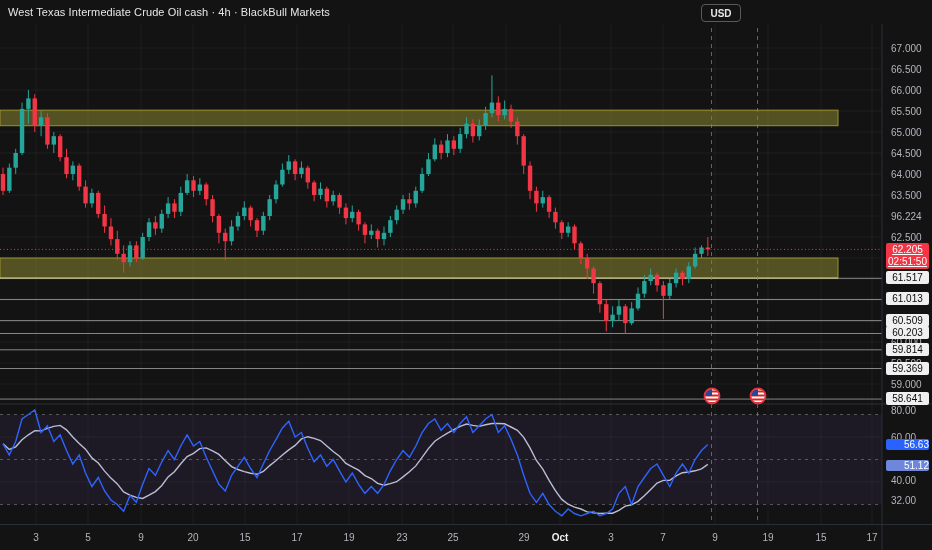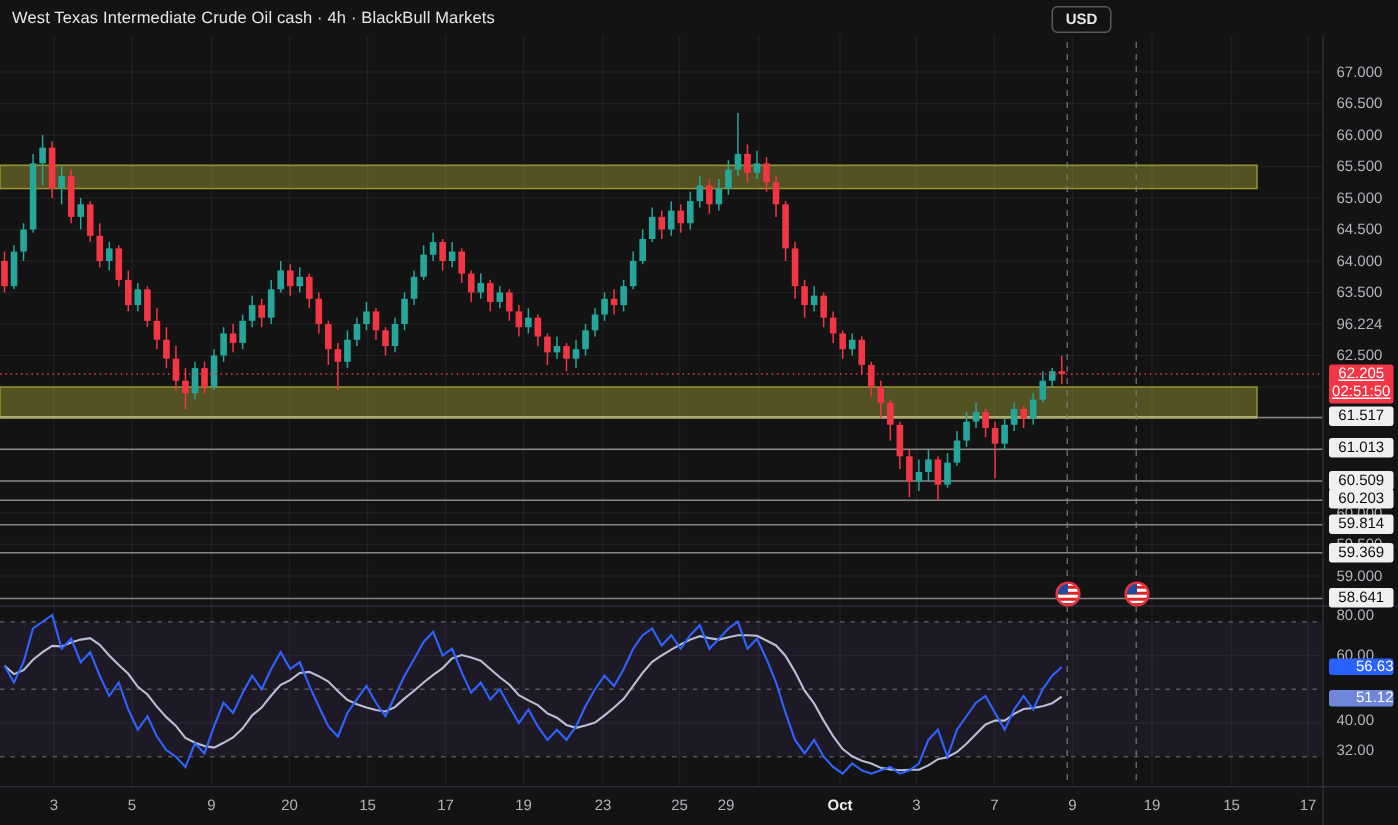--- a/index.html
+++ b/index.html
@@ -390,21 +390,21 @@
   <div class="time-axis" id="time-axis">
       <div class="t-tick" style="left: 36px;">3</div>
       <div class="t-tick" style="left: 88px;">5</div>
       <div class="t-tick" style="left: 141px;">9</div>
       <div class="t-tick" style="left: 193px;">20</div>
       <div class="t-tick" style="left: 245px;">15</div>
       <div class="t-tick" style="left: 297px;">17</div>
       <div class="t-tick" style="left: 349px;">19</div>
       <div class="t-tick" style="left: 402px;">23</div>
       <div class="t-tick" style="left: 453px;">25</div>
-      <div class="t-tick" style="left: 484px;">29</div>
+      <div class="t-tick" style="left: 524px;">29</div>
       <div class="t-tick month" style="left: 560px;">Oct</div>
       <div class="t-tick" style="left: 611px;">3</div>
       <div class="t-tick" style="left: 663px;">7</div>
       <div class="t-tick" style="left: 715px;">9</div>
       <div class="t-tick" style="left: 768px;">19</div>
       <div class="t-tick" style="left: 821px;">15</div>
       <div class="t-tick" style="left: 872px;">17</div>
     </div>
 </div>
 

